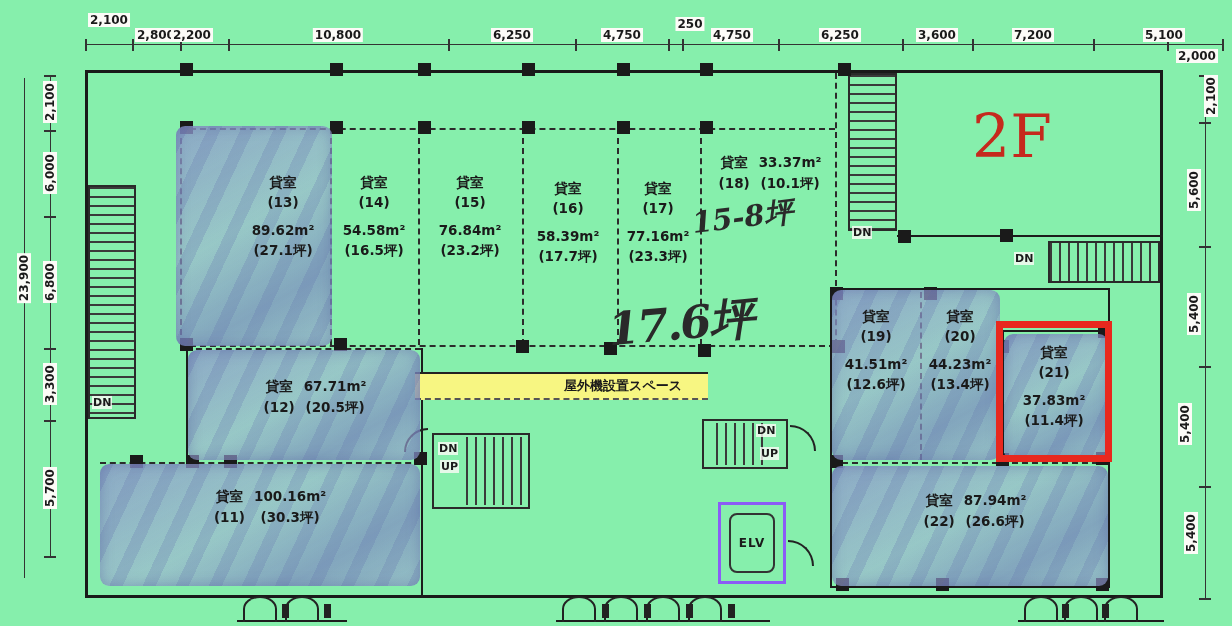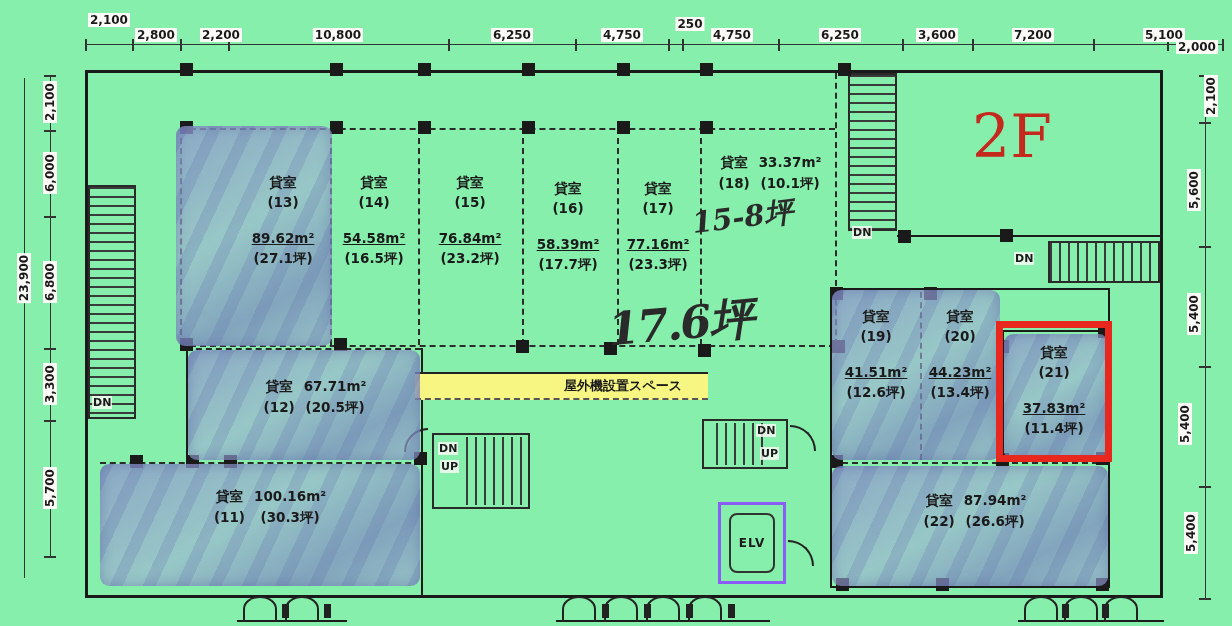--- a/index.html
+++ b/index.html
@@ -34,21 +34,21 @@
   .hl { position:absolute; border-radius:9px; z-index:3;
     background:
       repeating-linear-gradient(115deg, rgba(96,108,172,0.30) 0 12px, rgba(96,108,172,0.10) 12px 30px),
       linear-gradient(150deg, rgba(148,158,208,0.78), rgba(178,186,226,0.55) 45%, rgba(134,146,198,0.72) 75%, rgba(170,178,220,0.60));
     box-shadow: inset 0 0 14px rgba(86,96,158,.45);
   }
   
   .room { position:absolute; text-align:center; font-weight:bold; font-size:13.5px;
           line-height:1.5; z-index:8; }
   .room span { display:block; white-space:nowrap; }
-  .room .gap { margin-top:15px;text-decoration:underline; }
+  .room .gap { margin-top:7px; }
   .twoline { display:grid; grid-template-columns:auto auto; gap:1px 9px;
              justify-content:center; align-items:center; }
   .twoline span { display:inline; }
   .smallroom { position:absolute; background:#fff; border:2px solid #1a1a1a; z-index:4;
                display:flex; flex-direction:column; align-items:center; justify-content:center; }
   .smallroom span { font-size:10px; font-weight:bold; line-height:1.4; white-space:nowrap; }
   
   .yellowstrip { position:absolute; background:#f7f682; border-top:2px solid #222;
                  border-bottom:2px dashed #555; z-index:2; display:flex; align-items:center;
                  justify-content:flex-end; padding-right:26px; font-weight:bold; font-size:13px; }
@@ -70,31 +70,31 @@
 </style>
 </head>
 <body>
 
 <div class="canvas">
 
   <div class="dim-h" style="left:85px;top:44px;width:1137px"></div>
   <div class="ticks-top" style="left:85px;top:39px;box-shadow:47px 0 #333,95px 0 #333,143px 0 #333,363px 0 #333,490px 0 #333,583px 0 #333,597px 0 #333,693px 0 #333,817px 0 #333,887px 0 #333,1008px 0 #333,1082px 0 #333,1137px 0 #333"></div>
   <span class="dimlabel" style="left:109px;top:20px">2,100</span>
   <span class="dimlabel" style="left:156px;top:35px">2,800</span>
-  <span class="dimlabel" style="left:221px;top:35px">2,200</span>
+  <span class="dimlabel" style="left:192px;top:35px">2,200</span>
   <span class="dimlabel" style="left:338px;top:35px">10,800</span>
   <span class="dimlabel" style="left:512px;top:35px">6,250</span>
   <span class="dimlabel" style="left:622px;top:35px">4,750</span>
   <span class="dimlabel" style="left:690px;top:24px">250</span>
   <span class="dimlabel" style="left:732px;top:35px">4,750</span>
   <span class="dimlabel" style="left:840px;top:35px">6,250</span>
   <span class="dimlabel" style="left:937px;top:35px">3,600</span>
   <span class="dimlabel" style="left:1033px;top:35px">7,200</span>
   <span class="dimlabel" style="left:1164px;top:35px">5,100</span>
-  <span class="dimlabel" style="left:1197px;top:47px">2,000</span>
+  <span class="dimlabel" style="left:1197px;top:56px">2,000</span>
 
   <div class="dim-v" style="left:24px;top:78px;height:500px"></div>
   <div class="dim-v" style="left:50px;top:75px;height:481px"></div>
   <div class="ticks-side" style="left:44px;top:75px;box-shadow:0 55px #333,0 141px #333,0 273px #333,0 345px #333,0 481px #333"></div>
   <span class="dimlabel vdim" style="left:24px;top:278px">23,900</span>
   <span class="dimlabel vdim" style="left:50px;top:102px">2,100</span>
   <span class="dimlabel vdim" style="left:50px;top:173px">6,000</span>
   <span class="dimlabel vdim" style="left:50px;top:282px">6,800</span>
   <span class="dimlabel vdim" style="left:50px;top:384px">3,300</span>
   <span class="dimlabel vdim" style="left:50px;top:488px">5,700</span>

